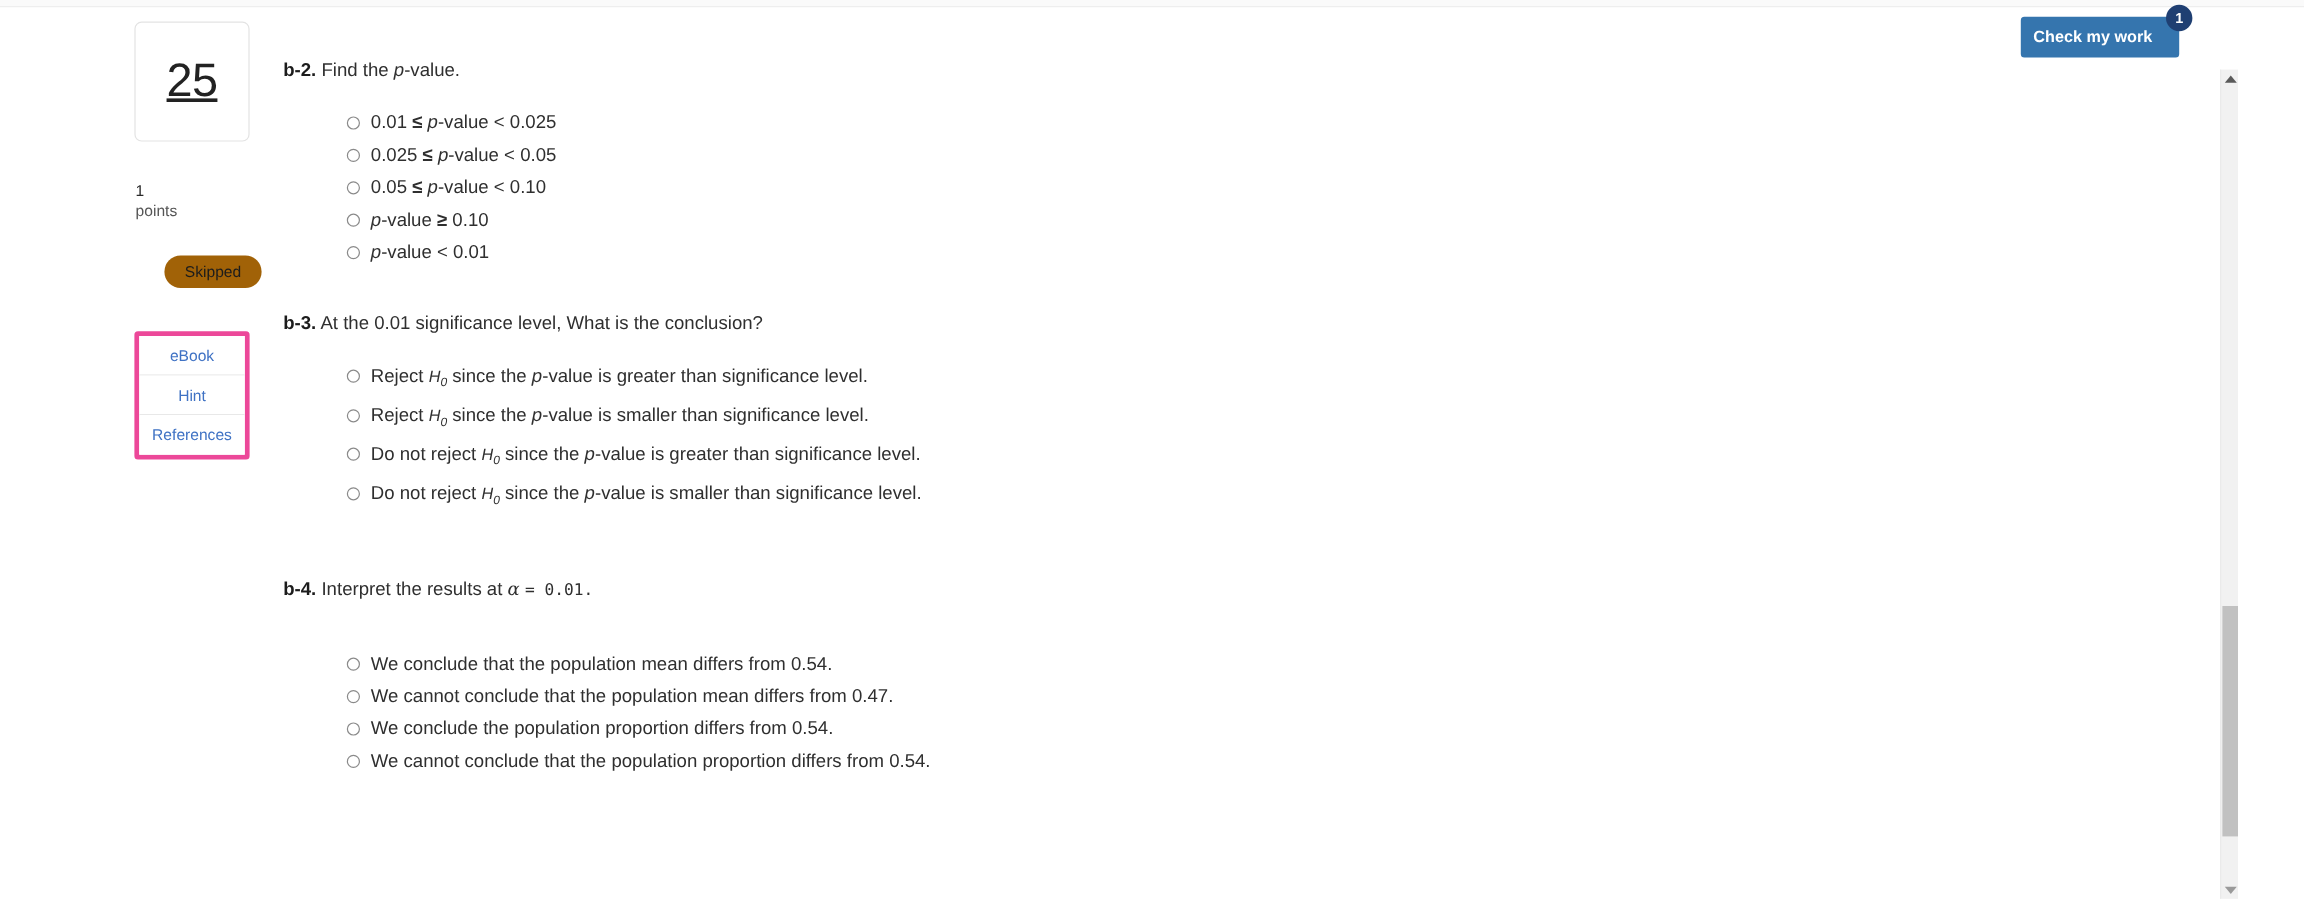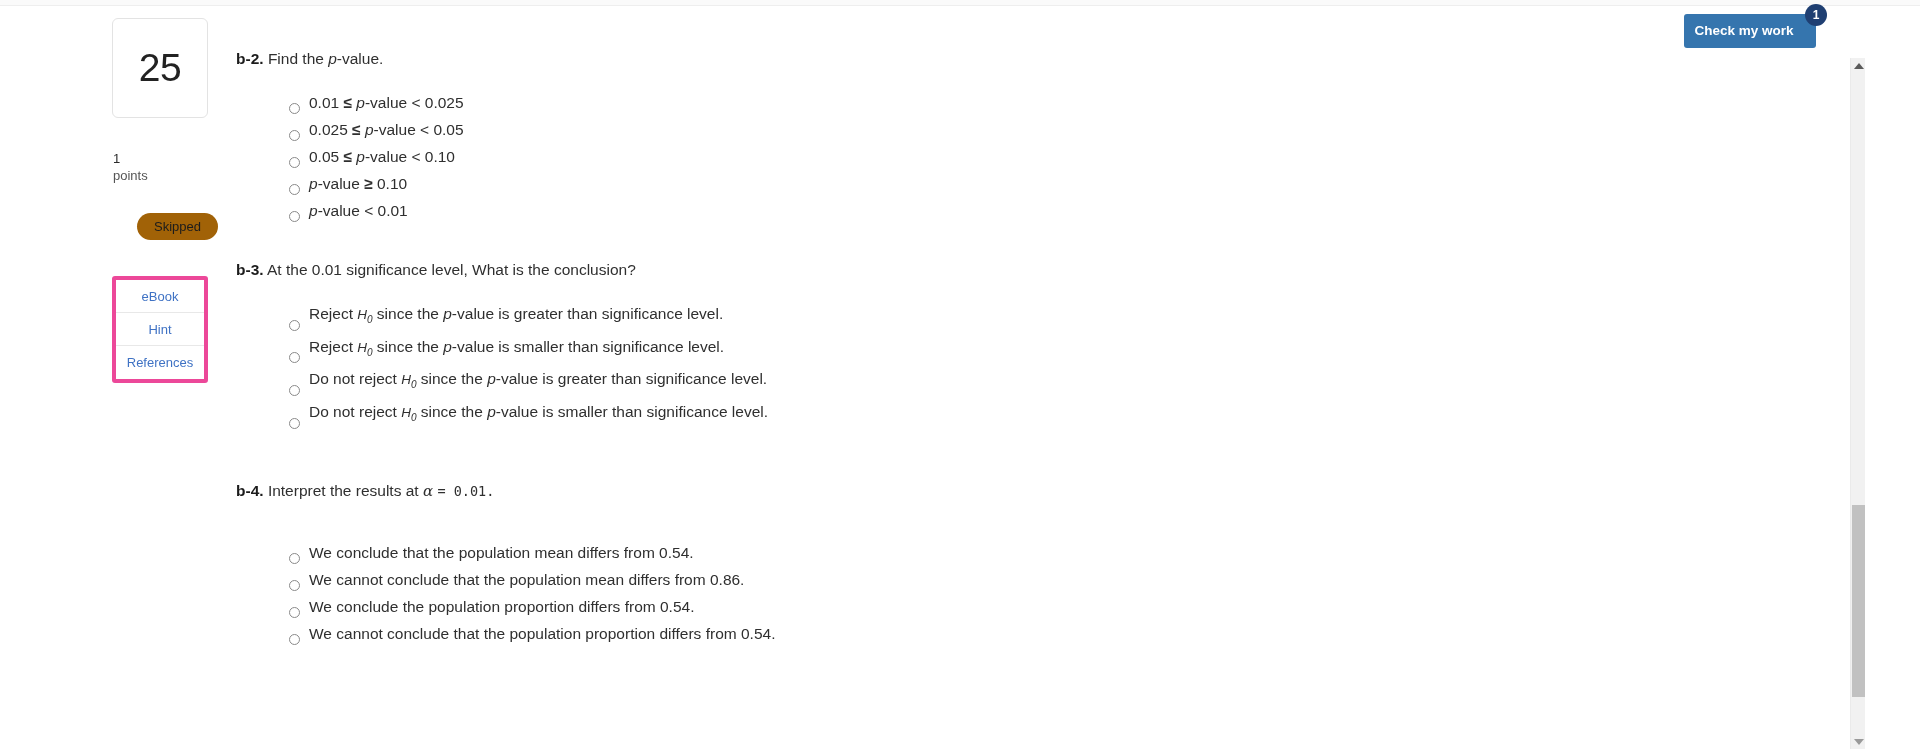--- a/index.html
+++ b/index.html
@@ -34,20 +34,21 @@
     border: 1px solid #e3e3e3;
     border-radius: 6px;
     background: #fff;
     display: flex; align-items: center; justify-content: center;
   }
   .qnum-card .num {
     font-size: 39px;
     color: #222222;
     font-weight: 400;
     letter-spacing: -0.5px;
+    text-decoration: underline;
   }
   .points-wrap {
     margin-top: 32px;
     padding-left: 1px;
   }
   .points-value {
     font-size: 13px;
     color: #2a2a2a;
     line-height: 17px;
   }
@@ -120,21 +121,21 @@
     font-size: 10px;
     font-style: italic;
   }
 
   .options {
     margin-top: 22px;
     margin-left: 53px;
   }
   .opt {
     display: flex;
-    align-items: flex-end;
+    align-items: flex-start;
     margin-bottom: 5px;
     cursor: pointer;
   }
   .radio {
     width: 11px; height: 11px;
     border: 1px solid #8a8a8a;
     border-radius: 50%;
     background: #fff;
     margin-top: 5px;
     margin-right: 9px;
@@ -305,21 +306,21 @@
         <span>Interpret the results at </span><span class="greek">α</span>&nbsp;<span class="mono">= 0.01.</span>
       </div>
       <div class="gap-b4opts"></div>
       <div class="options" style="margin-top:0;">
         <div class="opt">
           <span class="radio"></span>
           <span class="opt-text">We conclude that the population mean differs from 0.54.</span>
         </div>
         <div class="opt">
           <span class="radio"></span>
-          <span class="opt-text">We cannot conclude that the population mean differs from 0.86.</span>
+          <span class="opt-text">We cannot conclude that the population mean differs from 0.47.</span>
         </div>
         <div class="opt">
           <span class="radio"></span>
           <span class="opt-text">We conclude the population proportion differs from 0.54.</span>
         </div>
         <div class="opt">
           <span class="radio"></span>
           <span class="opt-text">We cannot conclude that the population proportion differs from 0.54.</span>
         </div>
       </div>

